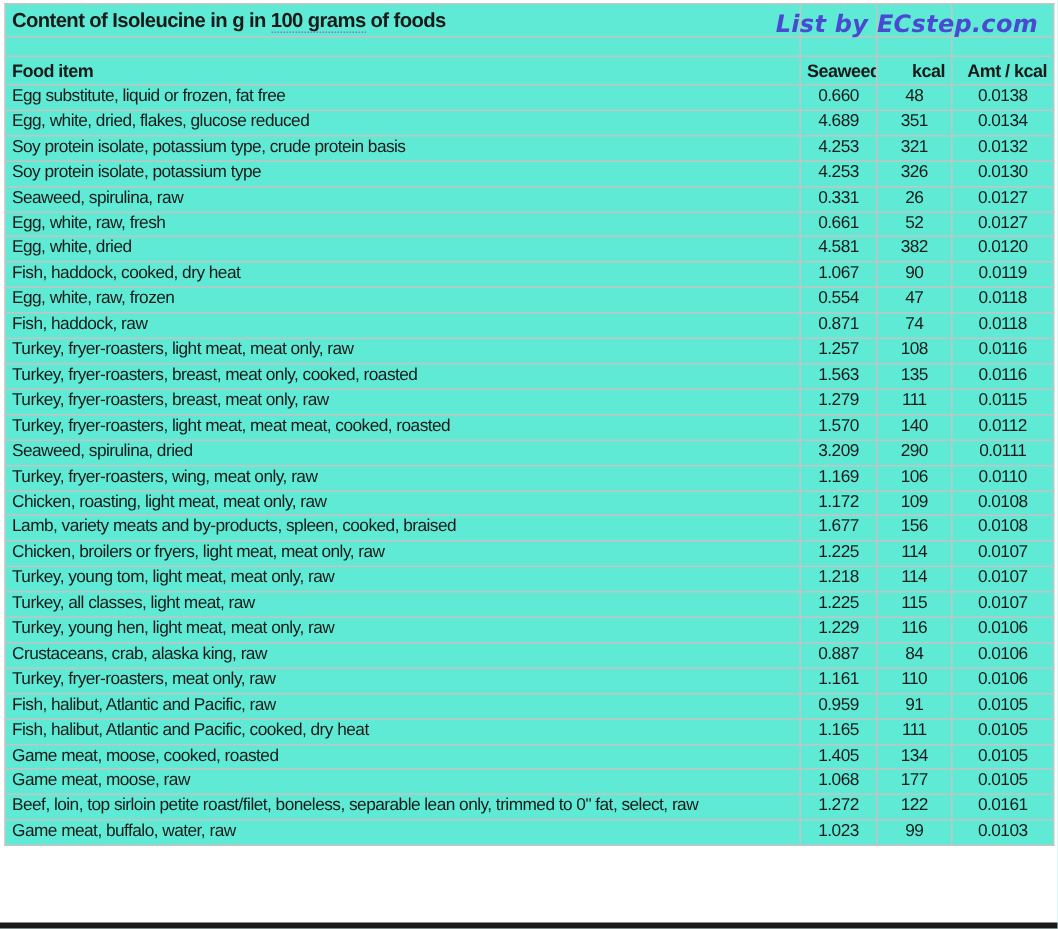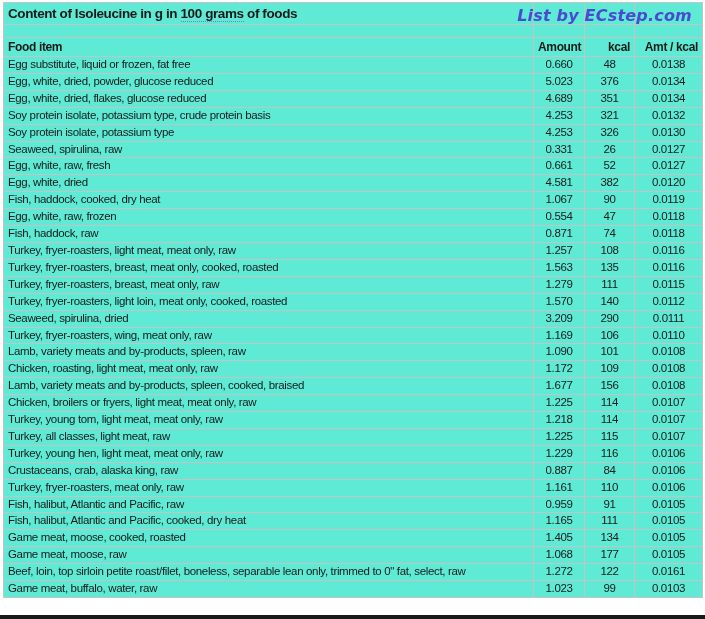--- a/index.html
+++ b/index.html
@@ -111,37 +111,31 @@
         <td></td>
       </tr>
       <tr class="spacer-row">
         <td></td>
         <td></td>
         <td></td>
         <td></td>
       </tr>
       <tr class="header-row">
         <td>Food item</td>
-        <td class="amt">Amount</td>
+        <td class="amt">Seaweed</td>
         <td class="num">kcal</td>
         <td class="num">Amt / kcal</td>
       </tr>
     <tr>
           <td>Egg substitute, liquid or frozen, fat free</td>
           <td class="num">0.660</td>
           <td class="num">48</td>
           <td class="num">0.0138</td>
         </tr>
         <tr>
-          <td>Egg, white, dried, powder, glucose reduced</td>
-          <td class="num">5.023</td>
-          <td class="num">376</td>
-          <td class="num">0.0134</td>
-        </tr>
-        <tr>
           <td>Egg, white, dried, flakes, glucose reduced</td>
           <td class="num">4.689</td>
           <td class="num">351</td>
           <td class="num">0.0134</td>
         </tr>
         <tr>
           <td>Soy protein isolate, potassium type, crude protein basis</td>
           <td class="num">4.253</td>
           <td class="num">321</td>
           <td class="num">0.0132</td>
@@ -200,44 +194,38 @@
           <td class="num">135</td>
           <td class="num">0.0116</td>
         </tr>
         <tr>
           <td>Turkey, fryer-roasters, breast, meat only, raw</td>
           <td class="num">1.279</td>
           <td class="num">111</td>
           <td class="num">0.0115</td>
         </tr>
         <tr>
-          <td>Turkey, fryer-roasters, light loin, meat only, cooked, roasted</td>
+          <td>Turkey, fryer-roasters, light meat, meat meat, cooked, roasted</td>
           <td class="num">1.570</td>
           <td class="num">140</td>
           <td class="num">0.0112</td>
         </tr>
         <tr>
           <td>Seaweed, spirulina, dried</td>
           <td class="num">3.209</td>
           <td class="num">290</td>
           <td class="num">0.0111</td>
         </tr>
         <tr>
           <td>Turkey, fryer-roasters, wing, meat only, raw</td>
           <td class="num">1.169</td>
           <td class="num">106</td>
           <td class="num">0.0110</td>
         </tr>
         <tr>
-          <td>Lamb, variety meats and by-products, spleen, raw</td>
-          <td class="num">1.090</td>
-          <td class="num">101</td>
-          <td class="num">0.0108</td>
-        </tr>
-        <tr>
           <td>Chicken, roasting, light meat, meat only, raw</td>
           <td class="num">1.172</td>
           <td class="num">109</td>
           <td class="num">0.0108</td>
         </tr>
         <tr>
           <td>Lamb, variety meats and by-products, spleen, cooked, braised</td>
           <td class="num">1.677</td>
           <td class="num">156</td>
           <td class="num">0.0108</td>

